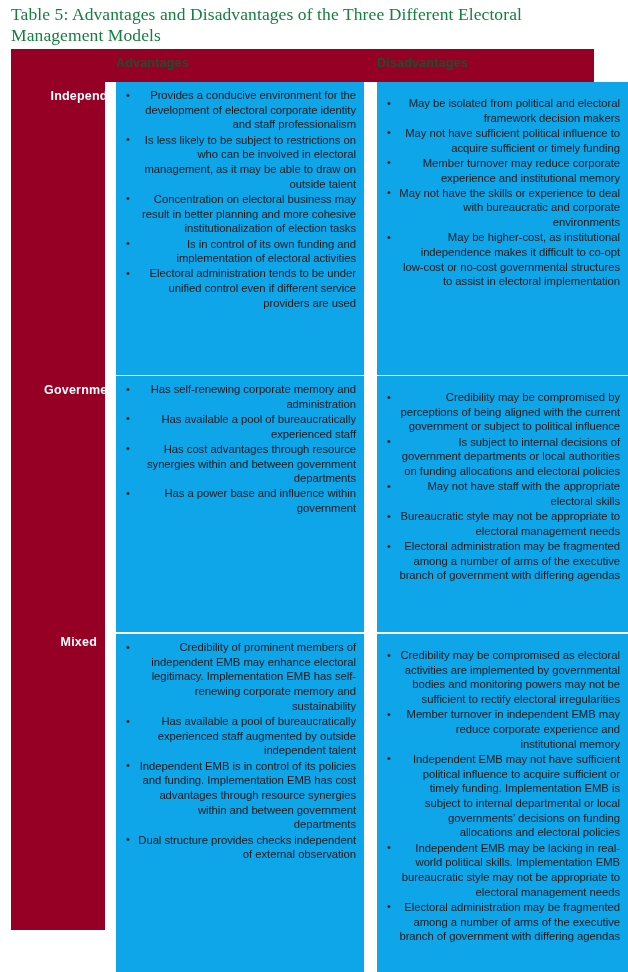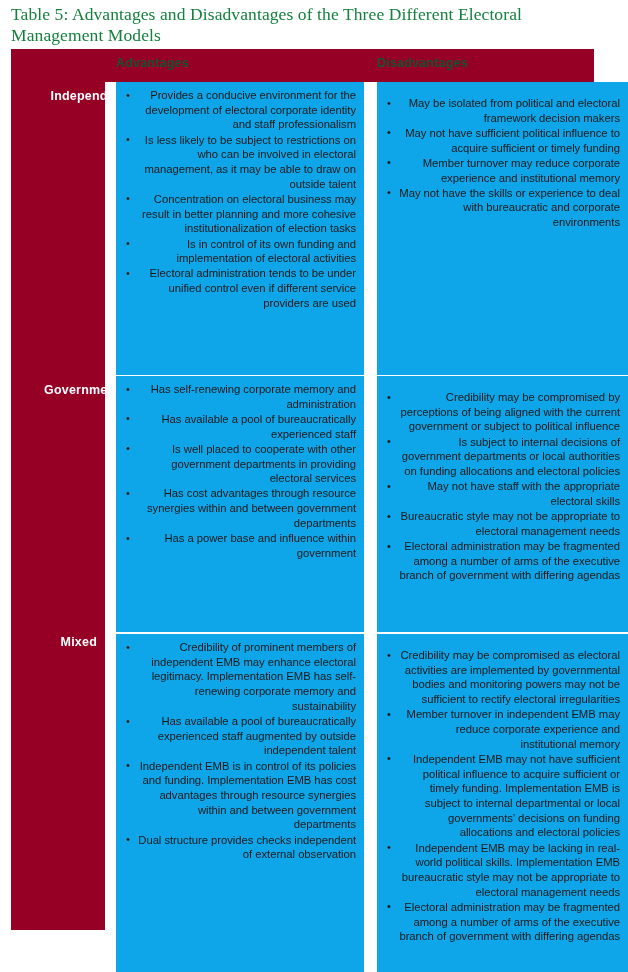--- a/index.html
+++ b/index.html
@@ -171,33 +171,33 @@
           <li>Is in control of its own funding and implementation of electoral activities</li>
           <li>Electoral administration tends to be under unified control even if different service providers are used</li>
         </ul>
     </div>
     <div class="cell cell-dis">
       <ul class="bullets">
           <li>May be isolated from political and electoral framework decision makers</li>
           <li>May not have sufficient political influence to acquire sufficient or timely funding</li>
           <li>Member turnover may reduce corporate experience and institutional memory</li>
           <li>May not have the skills or experience to deal with bureaucratic and corporate environments</li>
+          <li>May be higher-cost, as institutional independence makes it difficult to co-opt low-cost or no-cost governmental structures to assist in electoral implementation</li>
         </ul>
     </div>
   </div>
 
   <div class="row-gap" id="gap-1"></div>
 
   <div class="row" id="row-governmental">
     <div class="row-label">Governmental</div>
     <div class="cell cell-adv">
       <ul class="bullets">
           <li>Has self-renewing corporate memory and administration</li>
           <li>Has available a pool of bureaucratically experienced staff</li>
-          <li>Is well placed to cooperate with other government departments in providing electoral services</li>
           <li>Has cost advantages through resource synergies within and between government departments</li>
           <li>Has a power base and influence within government</li>
         </ul>
     </div>
     <div class="cell cell-dis">
       <ul class="bullets">
           <li>Credibility may be compromised by perceptions of being aligned with the current government or subject to political influence</li>
           <li>Is subject to internal decisions of government departments or local authorities on funding allocations and electoral policies</li>
           <li>May not have staff with the appropriate electoral skills</li>
           <li>Bureaucratic style may not be appropriate to  electoral management needs</li>

